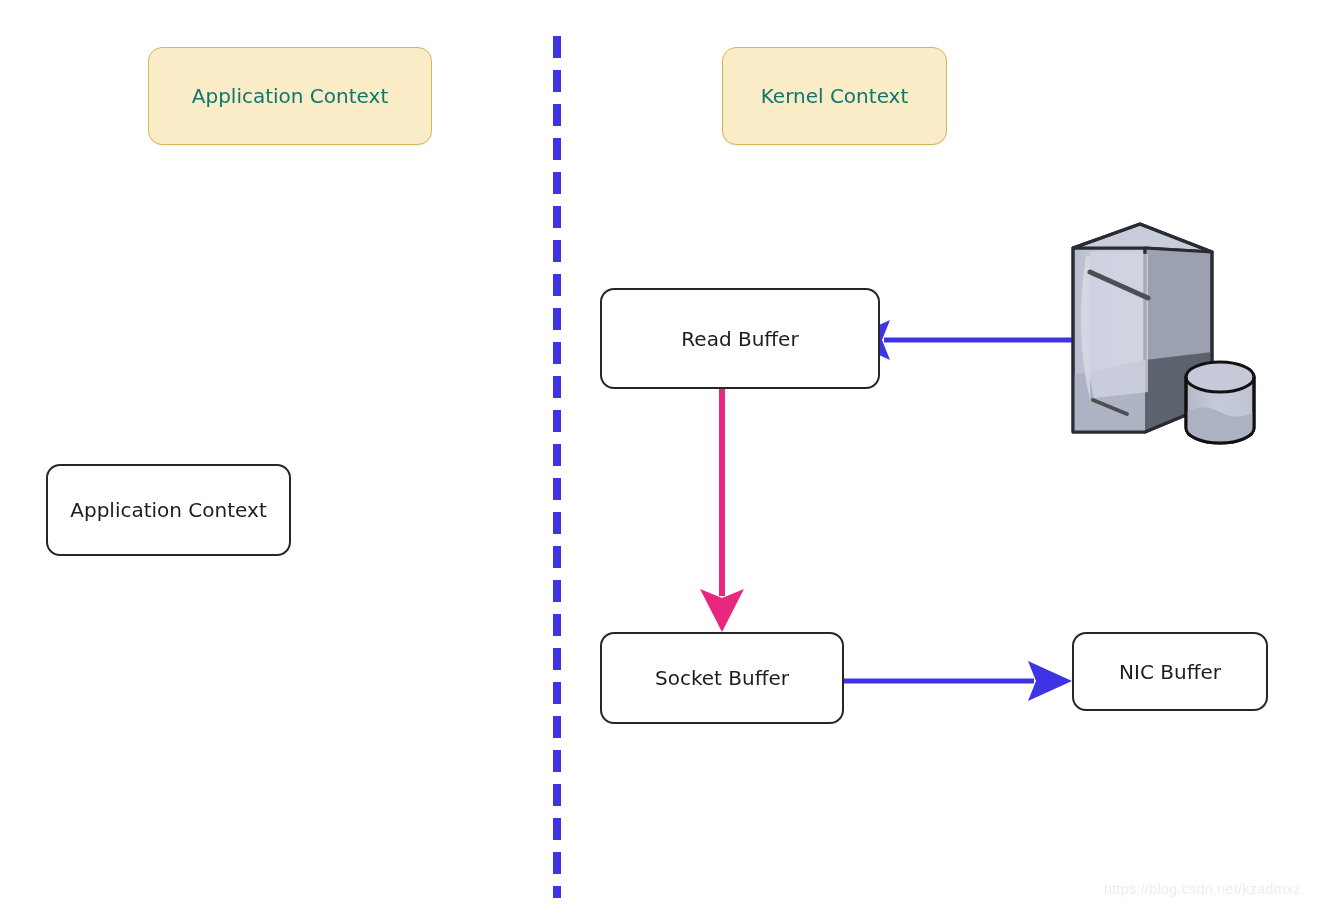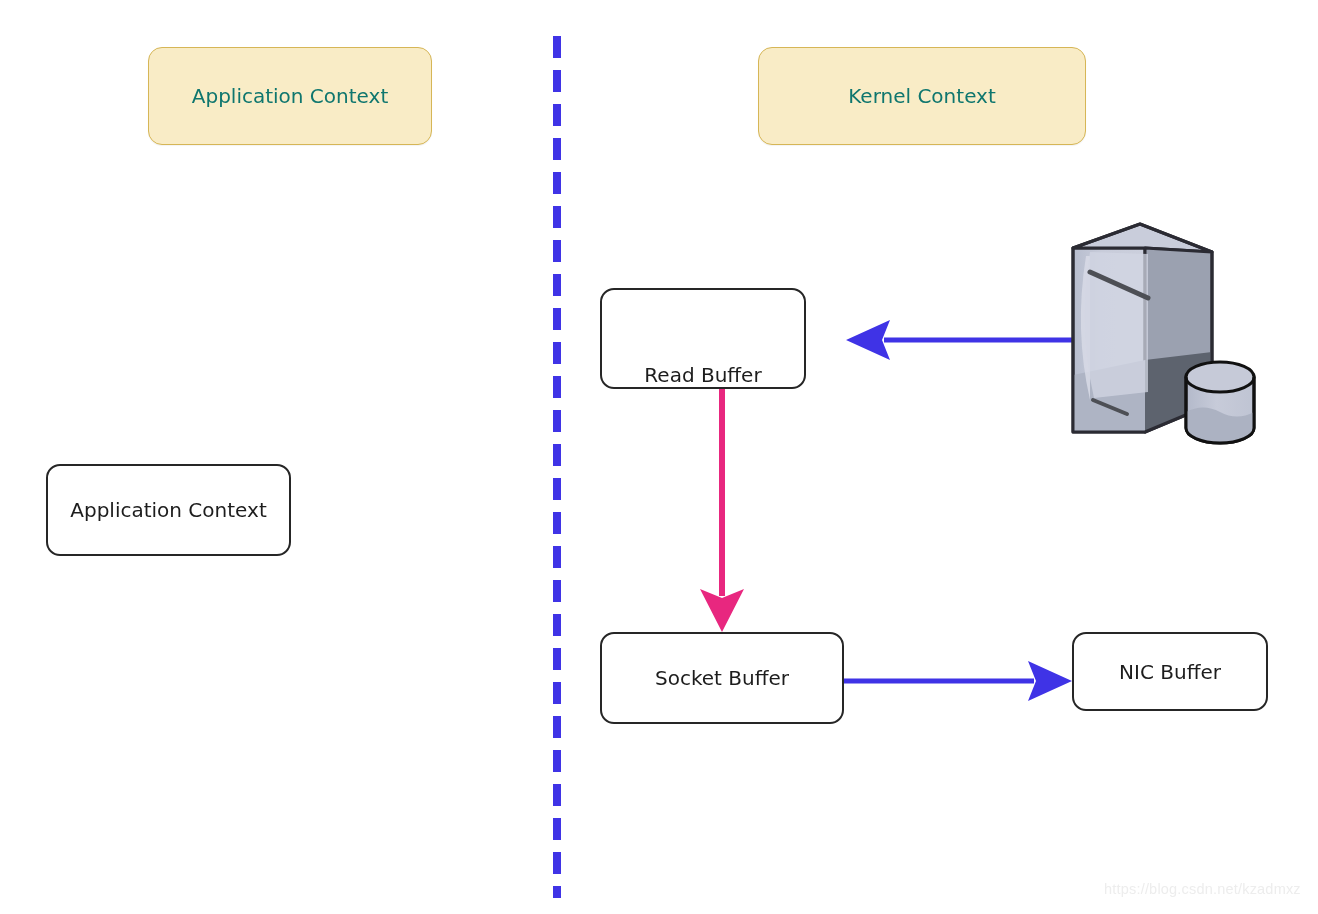--- a/index.html
+++ b/index.html
@@ -37,32 +37,32 @@
   
   .ctx-box {
     background: #F9ECC6;
     border: 1.6px solid #D6B656;
     border-radius: 14px;
     color: #0f766e;
     font-size: 20px;
     box-shadow: 0 1px 1px rgba(0,0,0,0.05);
   }
   #app-context  { left: 148px; top: 47px;  width: 284px; height: 98px; }
-  #kernel-context { left: 758px; top: 47px; width: 328px; height: 98px; }
+  #kernel-context { left: 722px; top: 47px; width: 225px; height: 98px; }
 
   
   .buf-box {
     background: #ffffff;
     border: 2.4px solid #262626;
     border-radius: 14px;
     color: #1d1d1d;
     font-size: 20px;
   }
   #app-buffer    { left: 46px;  top: 464px; width: 245px; height: 92px; }
-  #read-buffer   { left: 600px; top: 288px; width: 206px; height: 101px; align-items: flex-end; }
+  #read-buffer   { left: 600px; top: 288px; width: 280px; height: 101px; }
   #socket-buffer { left: 600px; top: 632px; width: 244px; height: 92px; }
   #nic-buffer    { left: 1072px; top: 632px; width: 196px; height: 79px; }
 
   
   #divider {
     position: absolute;
     left: 553px;
     top: 36px;
     width: 8px;
     height: 862px;

